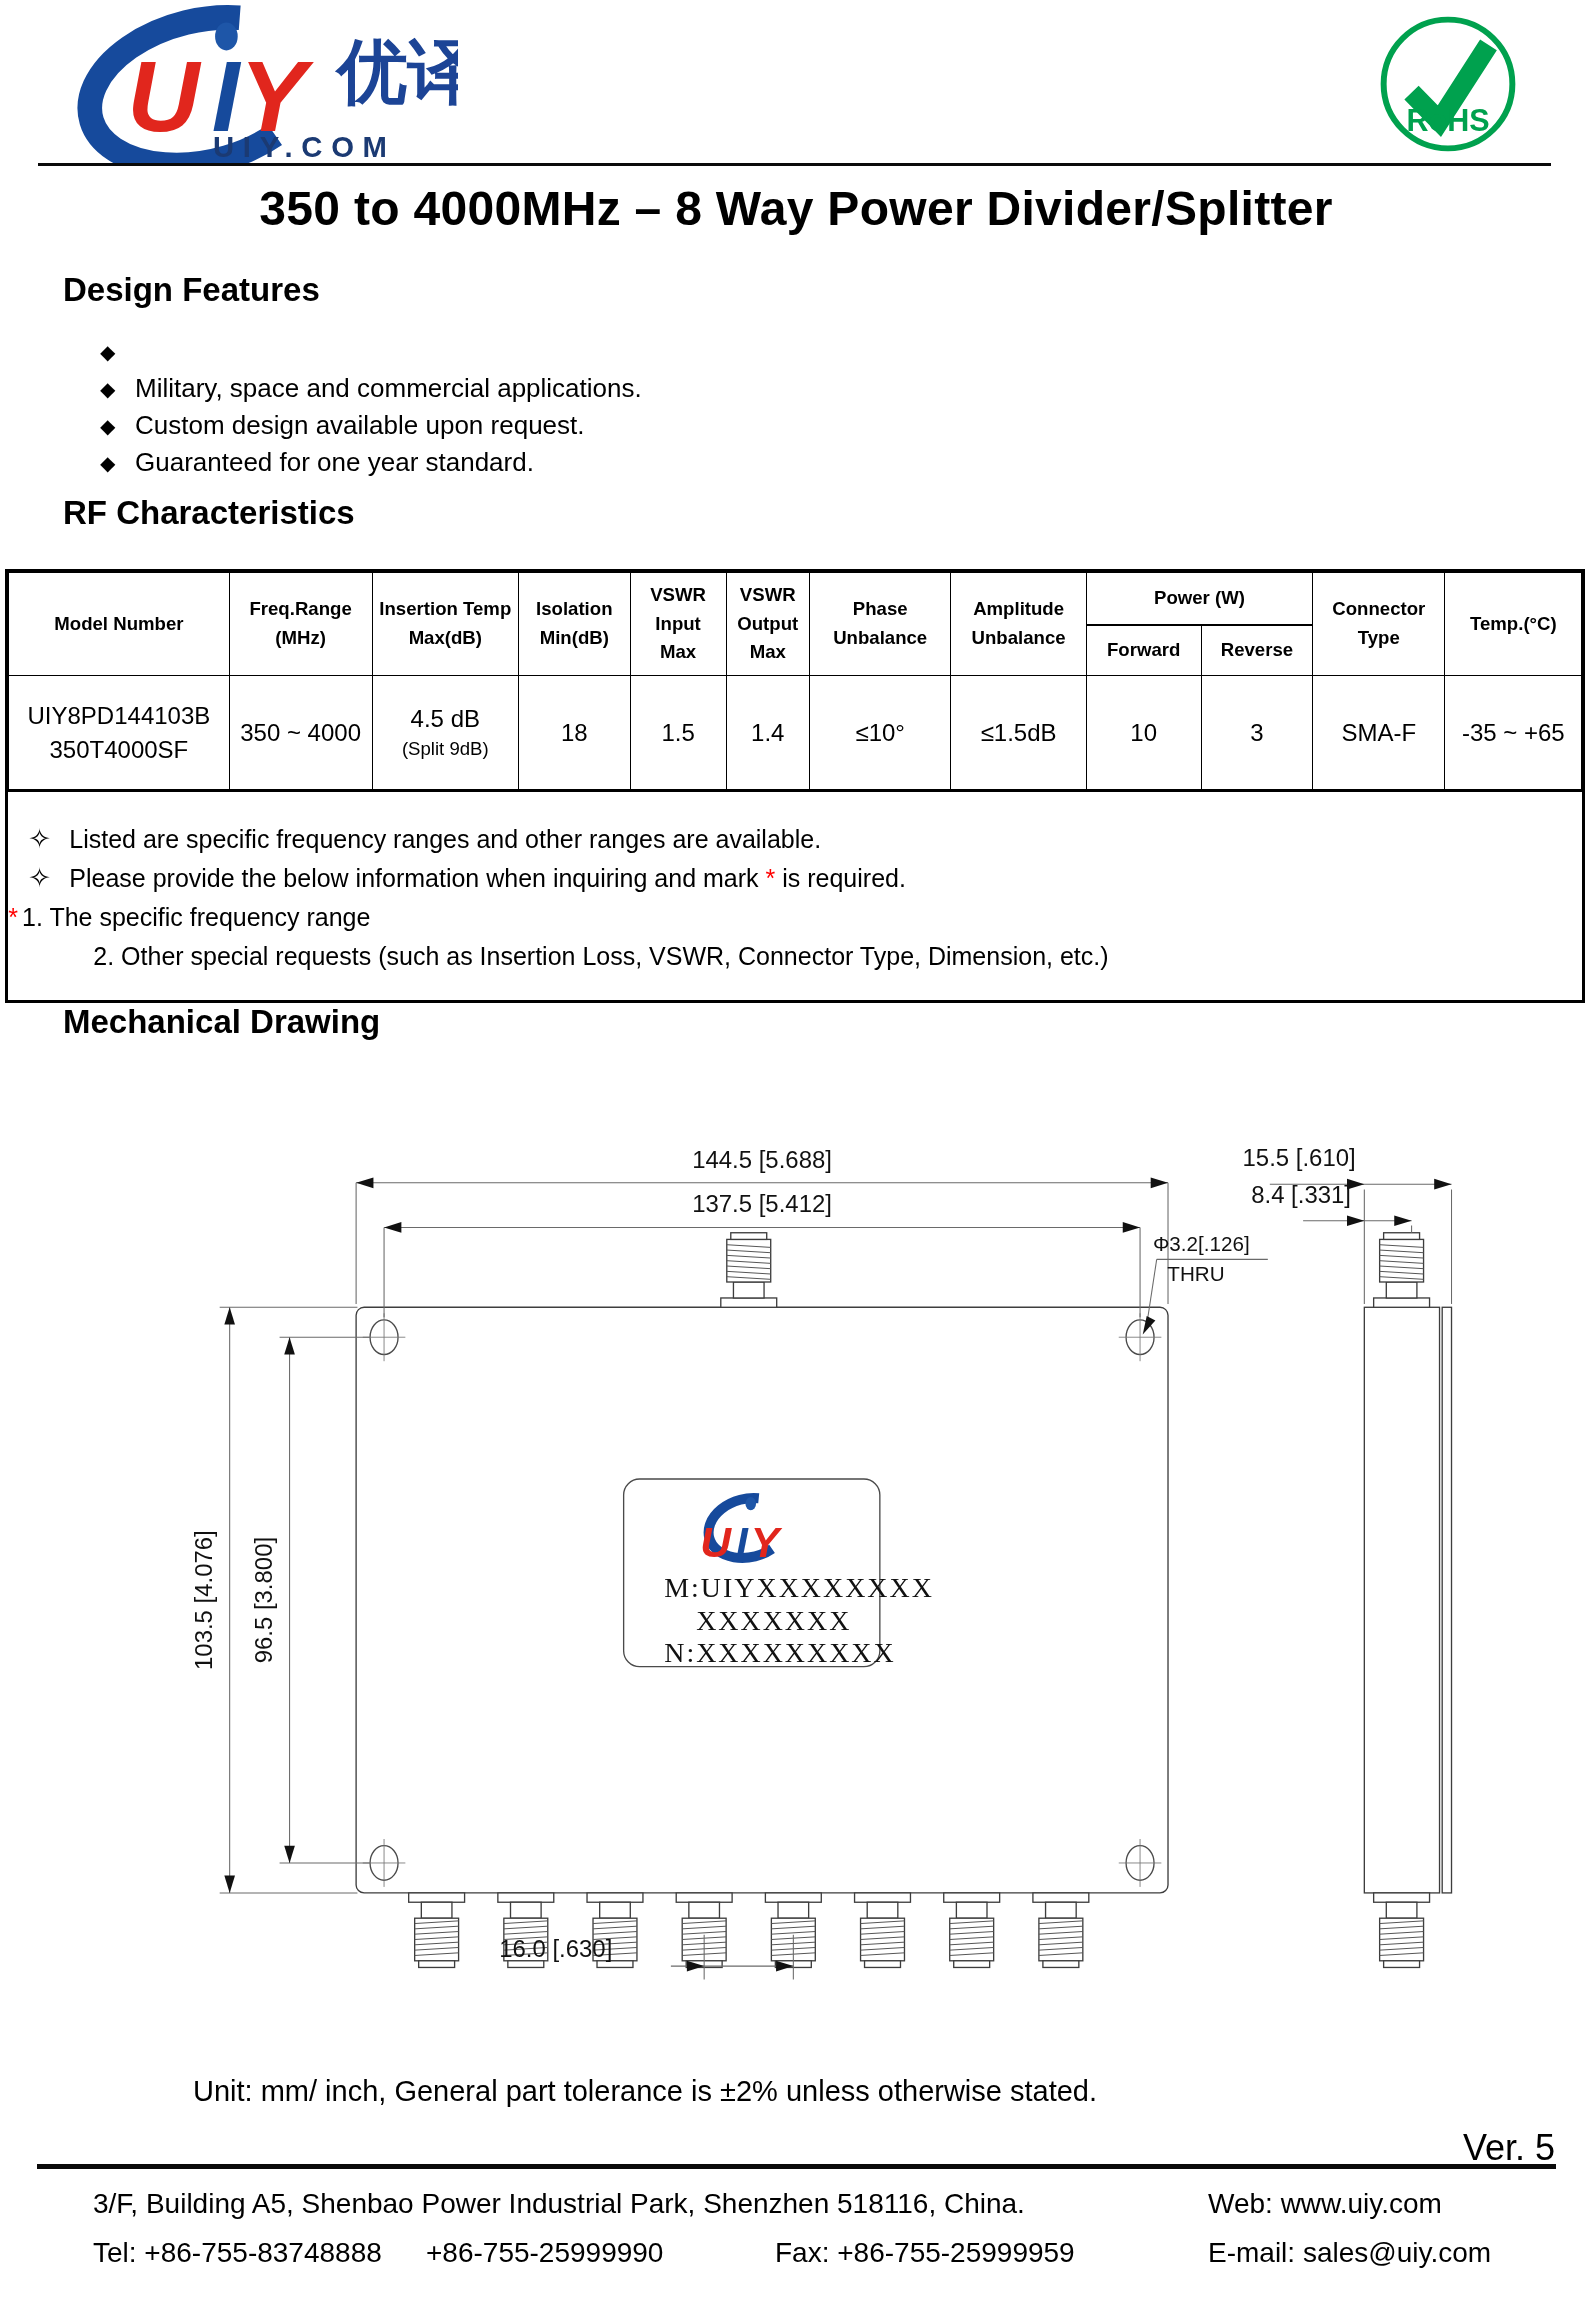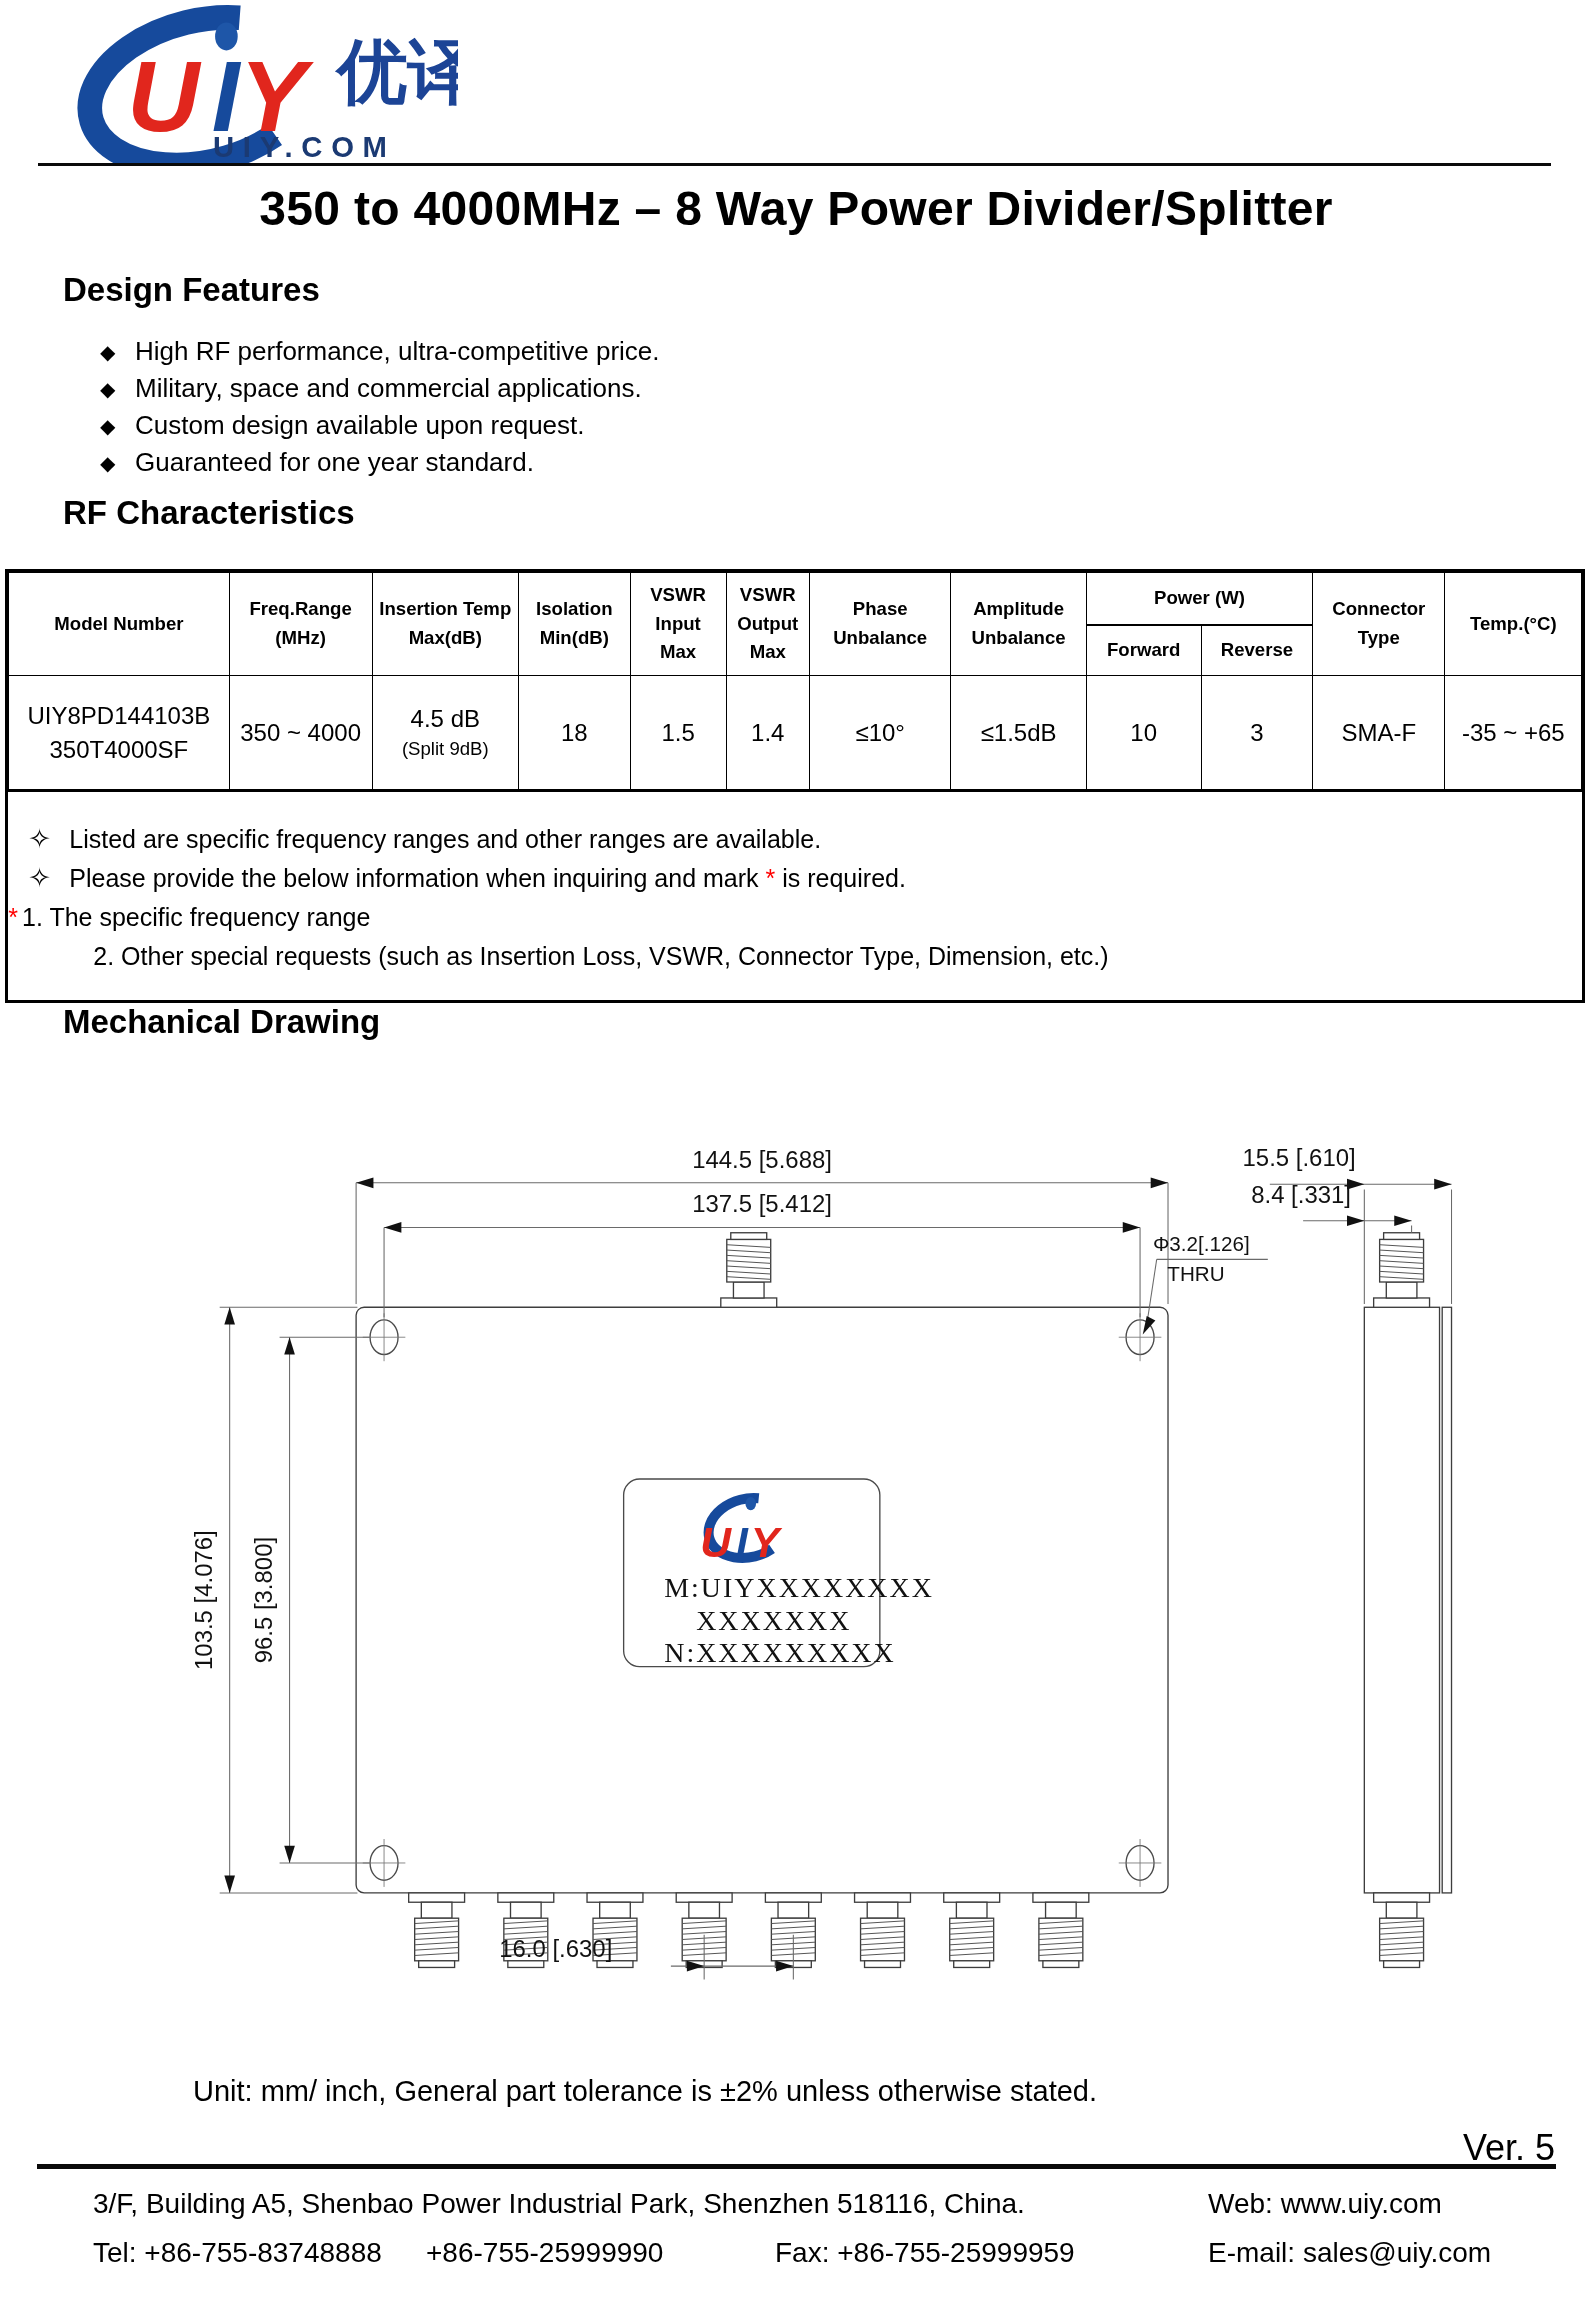--- a/index.html
+++ b/index.html
@@ -71,30 +71,36 @@
       <path d="M 252 22 A 172 106 -14 1 0 305 198" fill="none" stroke="#164a9c" stroke-width="37"></path>
       <ellipse cx="232" cy="50" rx="17" ry="21" fill="#1e56a8"></ellipse>
       <text x="83" y="192" font-size="150" font-style="italic" font-weight="bold" fill="#e1261d">U</text>
       <text x="210" y="192" font-size="150" font-style="italic" font-weight="bold" fill="#164a9c">I</text>
       <text x="252" y="192" font-size="150" font-style="italic" font-weight="bold" fill="#e1261d">Y</text>
       <text x="398" y="140" font-size="106" font-weight="bold" fill="#1c4496">优译</text>
       <text x="212" y="231" font-size="44" font-weight="bold" letter-spacing="13" fill="#1b3a73">UIY.COM</text>
     </svg>
   </div>
 
+  <div class="rohs-wrap">
+    <svg width="142" height="142" viewBox="0 0 214 214">
+      <circle cx="107" cy="107" r="97" fill="#fff" stroke="#00a14e" stroke-width="9"></circle>
+      <polyline points="52,120 94,163 168,48" fill="none" stroke="#00a14e" stroke-width="30"></polyline>
+      <text x="107" y="178" text-anchor="middle" font-size="46" font-weight="bold" fill="#00a14e" font-family="Liberation Sans, sans-serif">RoHS</text>
+    </svg>
+  </div>
 
   <div class="header-rule"></div>
 
   <div class="doc-title">350 to 4000MHz – 8 Way Power Divider/Splitter</div>
 
   <div class="sec-h" id="h-design">Design Features</div>
   <div class="bullets">
     <div class="bullet-line">
       <span class="bullet-glyph">◆</span>
-      <span>High RF performance, ultra-competitive price.</span>
     </div>
     <div class="bullet-line">
       <span class="bullet-glyph">◆</span>
       <span>Military, space and commercial applications.</span>
     </div>
     <div class="bullet-line">
       <span class="bullet-glyph">◆</span>
       <span>Custom design available upon request.</span>
     </div>
     <div class="bullet-line">

